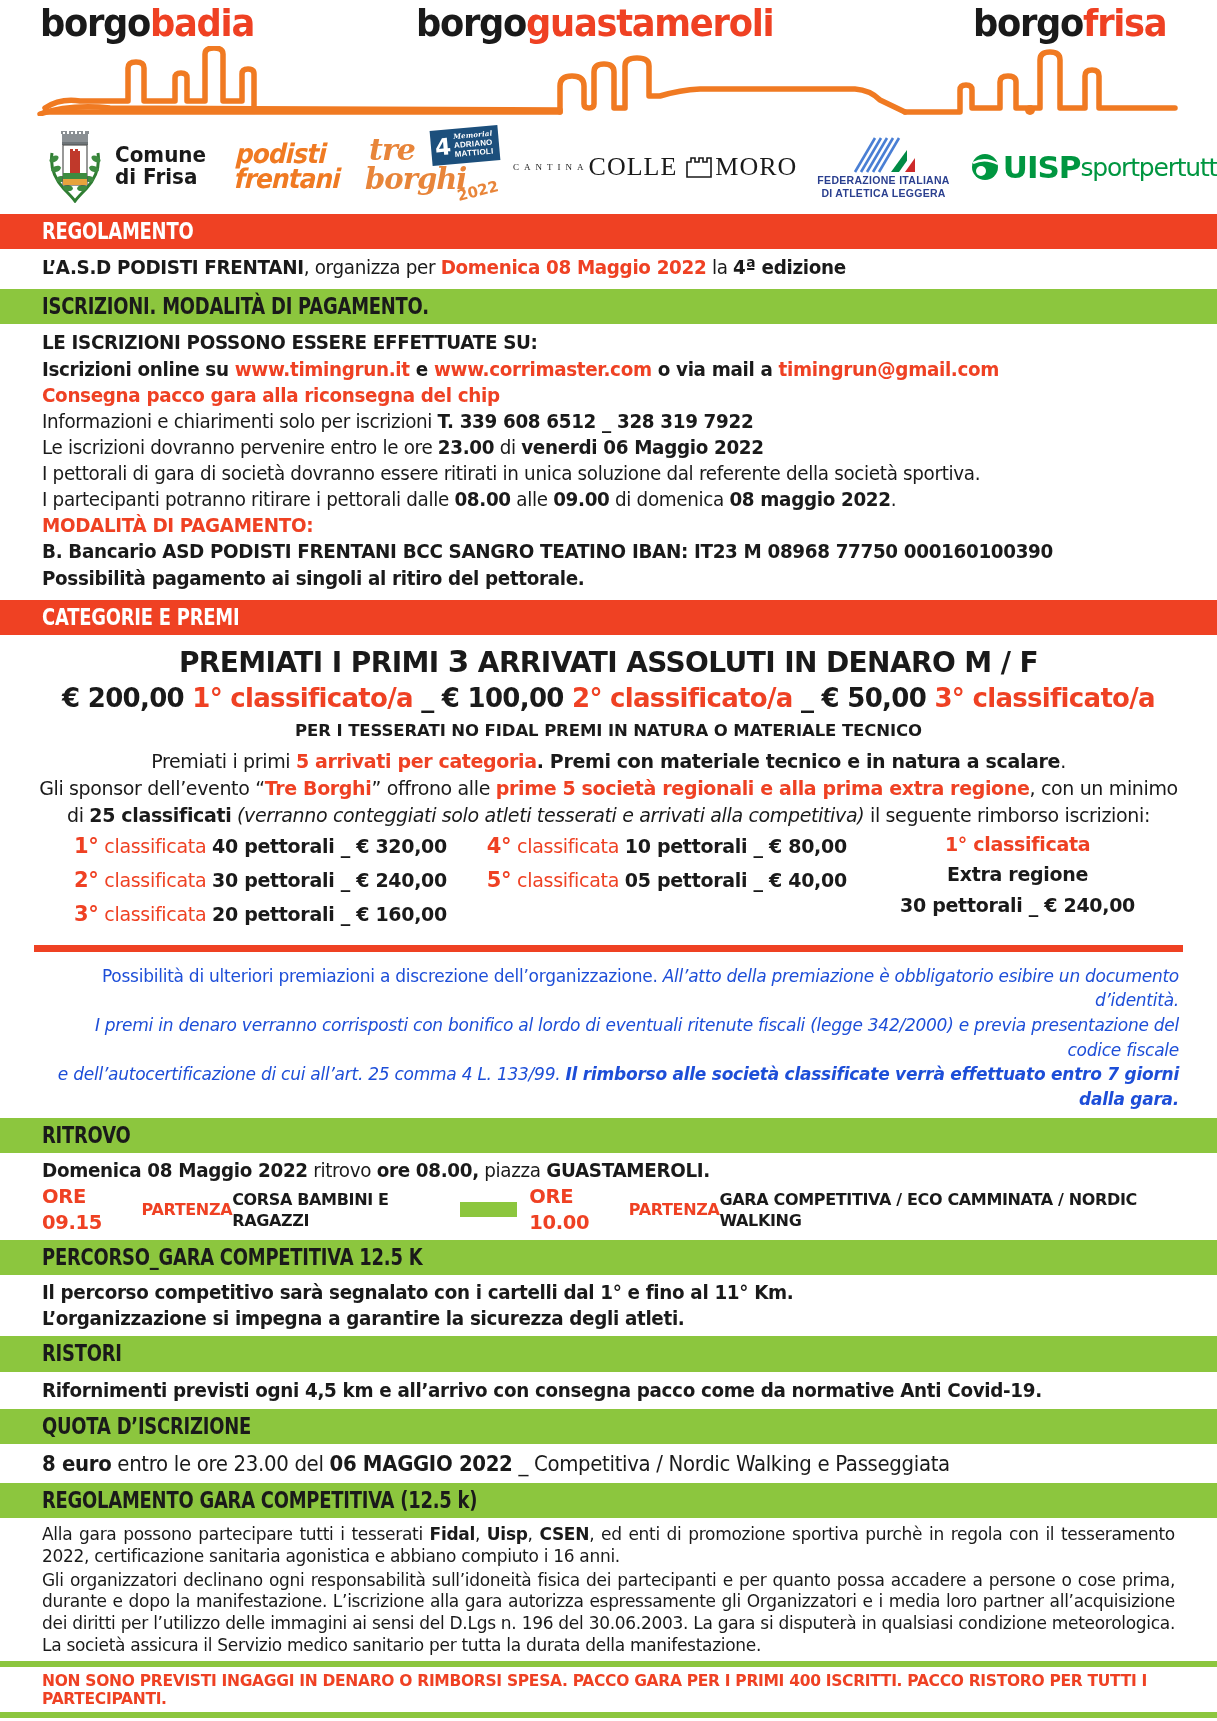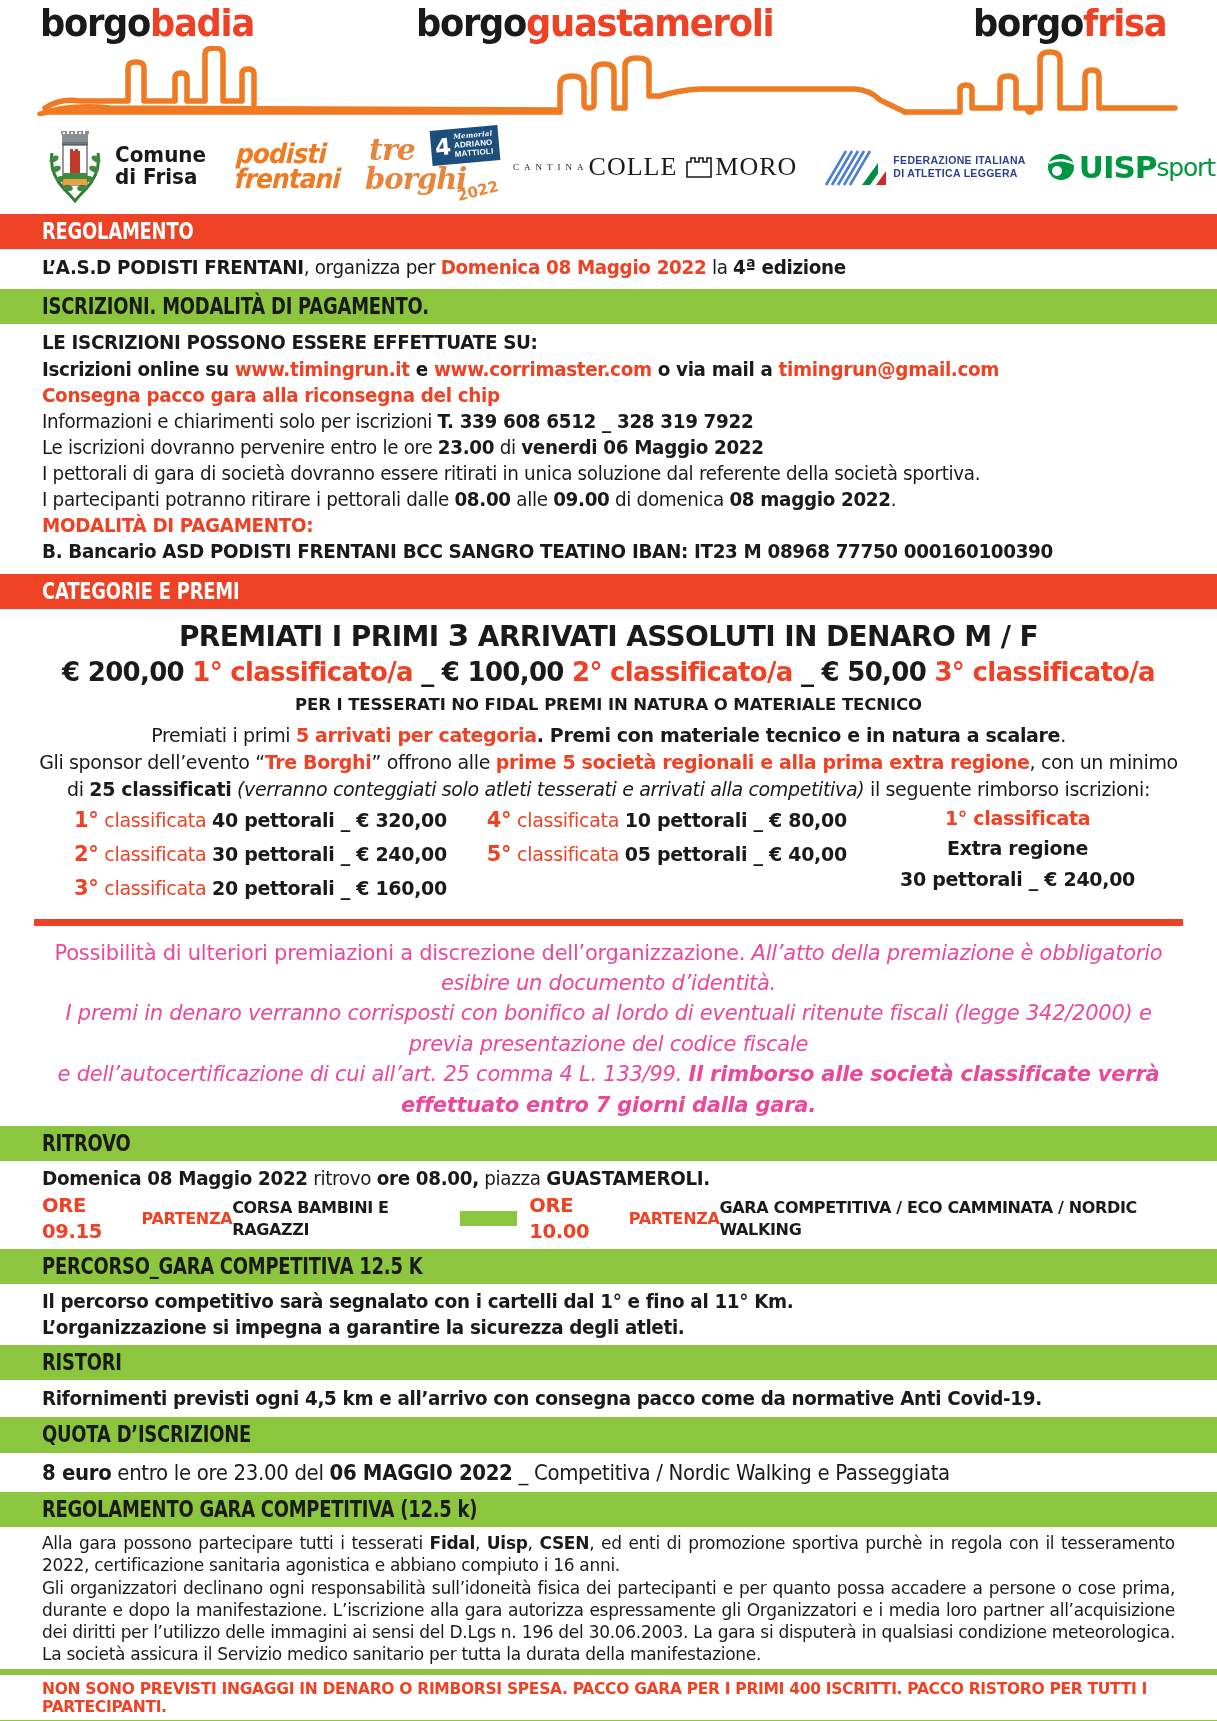--- a/index.html
+++ b/index.html
@@ -78,21 +78,21 @@
   .mattioli-4 { font-family: "DejaVu Sans", sans-serif; font-weight: bold; font-size: 23px; line-height: 1; }
   .mattioli-lines { font-family: "Liberation Sans", sans-serif; font-size: 8px; font-weight: bold; line-height: 1.15; letter-spacing: 0.2px; }
   .mattioli-mem { font-family: "DejaVu Serif", serif; font-style: italic; font-size: 7px; }
 
   .logo-colle { text-align: center; position: relative; }
   .cantina-sm { font-family: "Liberation Serif", serif; font-size: 9px; letter-spacing: 5px; color: #1a1a1a; }
   .colle-big { font-family: "Liberation Serif", serif; font-size: 26px; line-height: 0.95; letter-spacing: 1px; color: #1a1a1a; }
   .colle-row { display: flex; align-items: center; justify-content: center; gap: 8px; }
   .castle-ic { width: 30px; height: 22px; }
 
-  .logo-fidal { text-align: left; }
+  .logo-fidal { text-align: center; flex-direction: column; }
   .fidal-mark { height: 40px; display:flex; justify-content:center; }
   .fidal-txt { font-family: "Liberation Sans", sans-serif; font-size: 10.5px; font-weight: bold; color: #2a3f8f; letter-spacing: 0.3px; line-height: 1.2; }
 
   .logo-uisp { text-align: left; }
   .uisp-top { display: flex; align-items: center; gap: 3px; }
   .uisp-word { font-family: "DejaVu Sans", sans-serif; font-weight: bold; font-size: 31px; color: #009640; letter-spacing: -1px; line-height: 1; }
   .uisp-sub { font-family: "DejaVu Sans", sans-serif; font-size: 25px; color: #009640; letter-spacing: -1.2px; line-height: 1; margin-top: 1px; }
 
   
   .bar {
@@ -149,21 +149,21 @@
   .pcol-b { width: 390px; text-align: left; }
   .pcol-c { width: 300px; text-align: center; }
   .pcol .ord { color: #ef4123; font-weight: bold; font-size: 21px; }
   .pcol b { font-weight: bold; }
 
   .rule-orange { height: 7px; background: #ef4123; margin-top: 14px; }
 
   .fineprint { padding: 8px 38px 6px 38px; text-align: center; }
   .fineprint div {
     font-family: "DejaVu Sans", sans-serif; font-style: italic;
-    font-size: 21px; line-height: 1.45; letter-spacing: -0.25px; color: #ec4899;
+    font-size: 17px; line-height: 1.45; letter-spacing: -0.25px; color: #1d4ed8; text-align: right;
   }
   .fineprint .nonit { font-style: normal; }
 
   .ritrovo-line2 { display: flex; align-items: center; gap: 0; flex-wrap: nowrap; }
   .greenblock { display: inline-block; width: 64px; height: 15px; background: #8cc63e; margin: 0 12px; }
   .sm { font-size: 16px; }
   .smb { font-size: 16px; font-weight: bold; }
 
   .tiny-par {
     font-family: "DejaVu Sans", sans-serif; font-size: 17px;
@@ -331,20 +331,23 @@
     </div>
   <div class="ln">
       <span class="narrow"><span>I partecipanti potranno ritirare i  pettorali dalle </span><b>08.00</b><span> alle </span><b>09.00</b><span> di domenica </span><b>08 maggio 2022</b><span>.</span></span>
     </div>
   <div class="ln">
       <b class="red narrow">MODALITÀ DI PAGAMENTO:</b>
     </div>
   <div class="ln">
       <span class="narrow"><b>B. Bancario</b><b> ASD PODISTI FRENTANI BCC SANGRO TEATINO IBAN: IT23 M 08968 77750 000160100390</b></span>
     </div>
+  <div class="ln">
+      <b class="narrow">Possibilità pagamento ai singoli al ritiro del pettorale.</b>
+    </div>
 </div>
 
 <div class="bar bar-orange"><span>CATEGORIE E PREMI</span></div>
 <div class="cat-body">
   <div class="cat-h1"><span>PREMIATI I PRIMI </span><span class="big3">3</span><span> ARRIVATI ASSOLUTI IN DENARO M / F</span></div>
   <div class="cat-h2"><span>€ 200,00</span>&nbsp;<span class="red">1° classificato/a</span><span> _ </span><span>€ 100,00</span>&nbsp;<span class="red">2° classificato/a</span><span> _ </span><span>€ 50,00</span>&nbsp;<span class="red">3° classificato/a</span></div>
   <div class="cat-h3">PER I TESSERATI NO FIDAL PREMI IN NATURA O MATERIALE TECNICO</div>
   <div class="cat-p"><span>Premiati i primi </span><b class="red">5 arrivati per categoria</b><b>. Premi con materiale tecnico e in natura a scalare</b><span>.</span></div>
   <div class="cat-p2"><span>Gli sponsor dell’evento “</span><b class="red">Tre Borghi</b><span>” offrono alle </span><b class="red">prime 5 società regionali e alla prima extra regione</b><span>, con un minimo</span></div>
   <div class="cat-p2"><span>di </span><b>25 classificati</b><span class="it"> (verranno conteggiati solo atleti tesserati e arrivati alla competitiva)</span><span> il seguente rimborso iscrizioni:</span></div>

